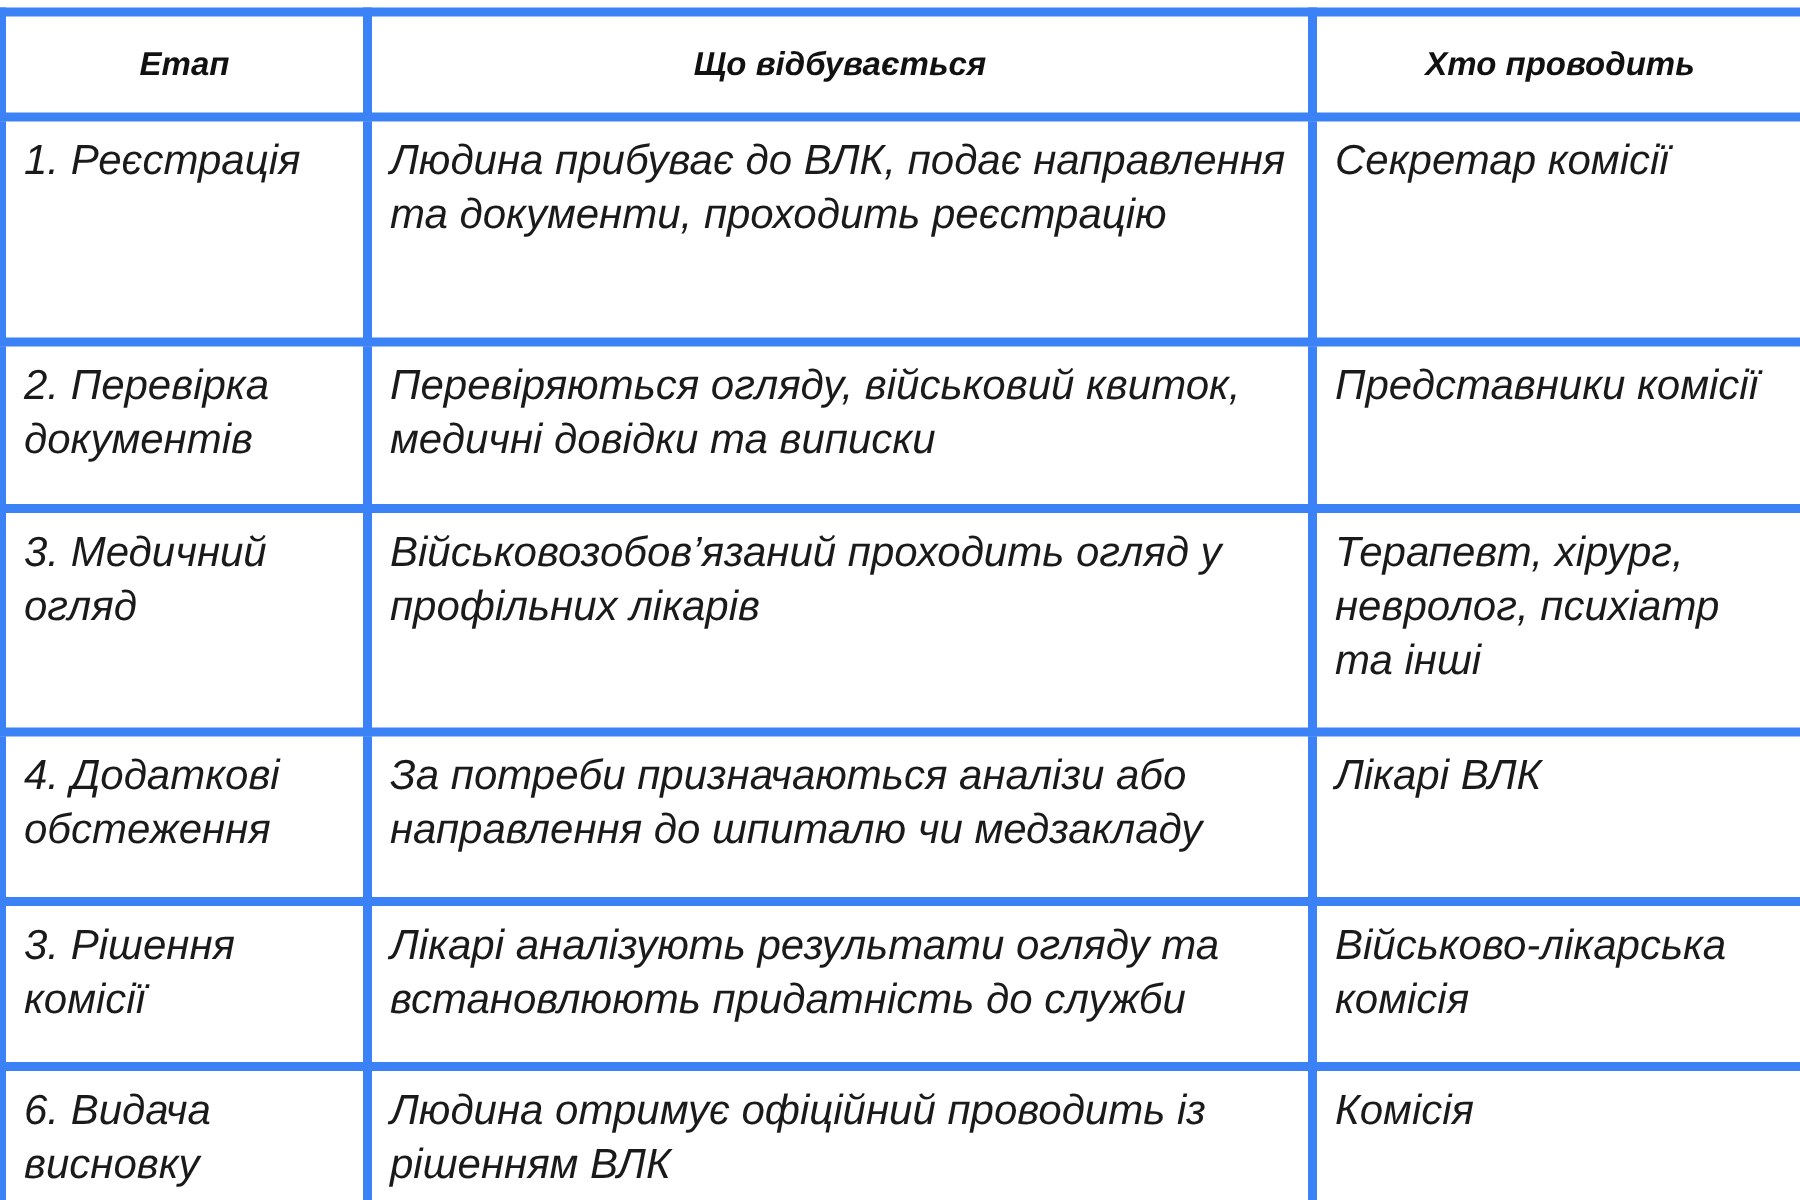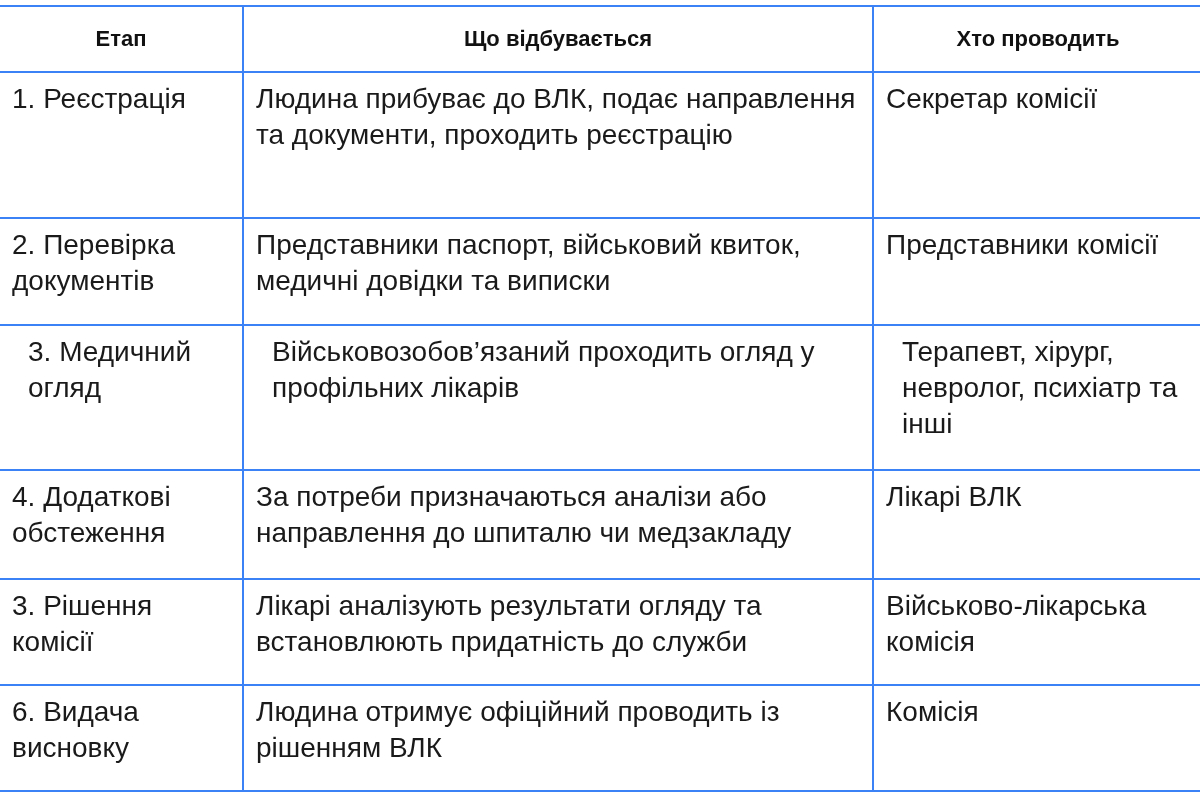--- a/index.html
+++ b/index.html
@@ -16,23 +16,24 @@
     }
     .table {
       position: absolute;
       left: -2px;
       top: 5px;
       width: 1204px;
       border-collapse: collapse;
       table-layout: fixed;
     }
     .table td, .table th {
-      border: 2px solid #3b82f6;
+      border: 6px solid #3b82f6;
       vertical-align: top;
       padding: 0;
+      font-style: italic;
     }
     .table th {
       font-weight: bold;
       font-size: 22px;
       text-align: center;
       vertical-align: middle;
       height: 64px;
       color: #111111;
     }
     .table td {
@@ -40,21 +41,21 @@
       line-height: 36px;
     }
     .cell-inner {
       padding: 8px 10px 0 12px;
     }
     .col-stage { width: 244px; }
     .col-what { width: 630px; }
     .col-who { width: 330px; }
     .row-1 td { height: 144px; }
     .row-2 td { height: 105px; margin-left: 40px; }
-    .row-3 td { height: 143px; padding-left: 16px; }
+    .row-3 td { height: 143px; }
     .row-4 td { height: 107px; }
     .row-5 td { height: 104px; }
     .row-6 td { height: 104px; }
   </style>
 </head>
 <body>
 
 <table class="table">
   <colgroup>
     <col class="col-stage">
@@ -78,21 +79,21 @@
         </td>
       <td>
           <div class="cell-inner">Секретар комісії</div>
         </td>
     </tr>
     <tr class="row-2">
       <td>
           <div class="cell-inner">2. Перевірка документів</div>
         </td>
       <td>
-          <div class="cell-inner">Представники паспорт, військовий квиток, медичні довідки та виписки</div>
+          <div class="cell-inner">Перевіряються огляду, військовий квиток, медичні довідки та виписки</div>
         </td>
       <td>
           <div class="cell-inner">Представники комісії</div>
         </td>
     </tr>
     <tr class="row-3">
       <td>
           <div class="cell-inner">3. Медичний огляд</div>
         </td>
       <td>

